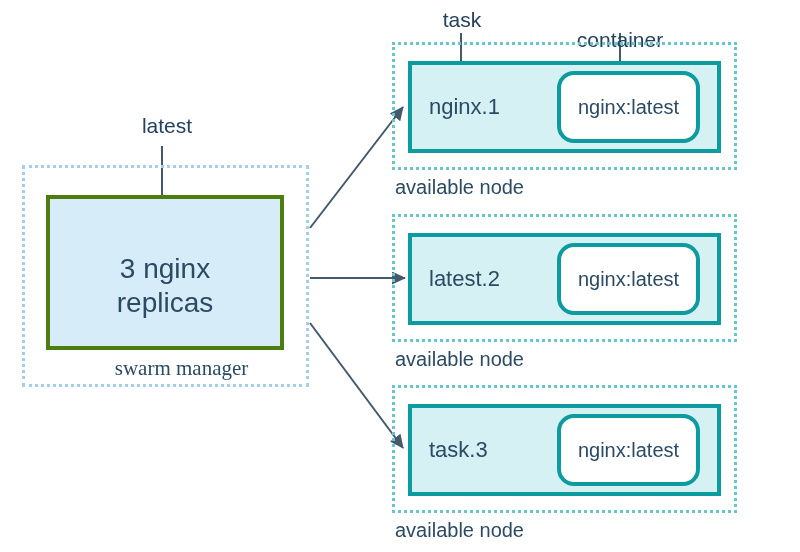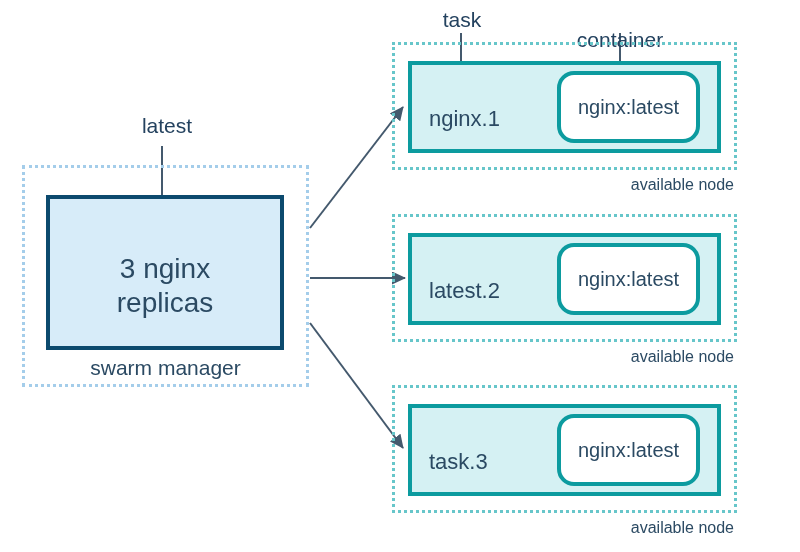--- a/index.html
+++ b/index.html
@@ -38,38 +38,39 @@
     position: absolute;
     left: 22px; top: 165px;
     width: 287px; height: 222px;
     border: 3px dotted #a4cdea;
   }
   .manager-box {
     position: absolute;
     left: 21px; top: 27px;
     width: 238px; height: 155px;
     background: #d7ecf9;
-    border: 4px solid #0c4a6e;
+    border: 4px solid #4d7c0f;
     display: flex;
     align-items: center;
     justify-content: center;
     text-align: center;
   }
   .manager-box .box-text {
     font-size: 28px;
     line-height: 34px;
     width: 150px;
     margin-top: 26px;   
   }
   .manager-caption {
     position: absolute;
-    left: 0; top: 188px;
+    left: 16px; top: 188px;
     width: 100%;
     text-align: center;
     font-size: 21px;
+    font-family: Liberation Serif, serif;
   }
 
   
   .node-dotted {
     position: absolute;
     left: 392px;
     width: 345px; height: 128px;
     border: 3px dotted #67c6ca;
   }
   .node-1 { top: 42px; }
@@ -78,21 +79,21 @@
 
   .task-box {
     position: absolute;
     left: 13px; top: 16px;
     width: 313px; height: 92px;
     background: #d5f1f3;
     border: 4px solid #0c9b9f;
   }
   .task-name {
     position: absolute;
-    left: 17px; top: 12px;
+    left: 17px; top: 0;
     height: 100%;
     display: flex;
     align-items: center;
     font-size: 22px;
   }
   .container-box {
     position: absolute;
     right: 17px; top: 6px;
     width: 143px; height: 72px;
     background: #ffffff;
@@ -101,22 +102,22 @@
     display: flex;
     align-items: center;
     justify-content: center;
   }
   .container-name { font-size: 20px; }
 
   .node-caption {
     position: absolute;
     left: 0; top: 131px;
     width: 100%;
-    text-align: right;
-    font-size: 16px;
+    text-align: left;
+    font-size: 20px;
   }
 </style>
 </head>
 <body>
 
 <div class="canvas">
 
   <svg class="wires" viewBox="0 0 800 552" xmlns="http://www.w3.org/2000/svg">
     <defs>
       <marker id="arrowhead" markerUnits="userSpaceOnUse" markerWidth="16" markerHeight="14" refX="13" refY="6.5" orient="auto">

